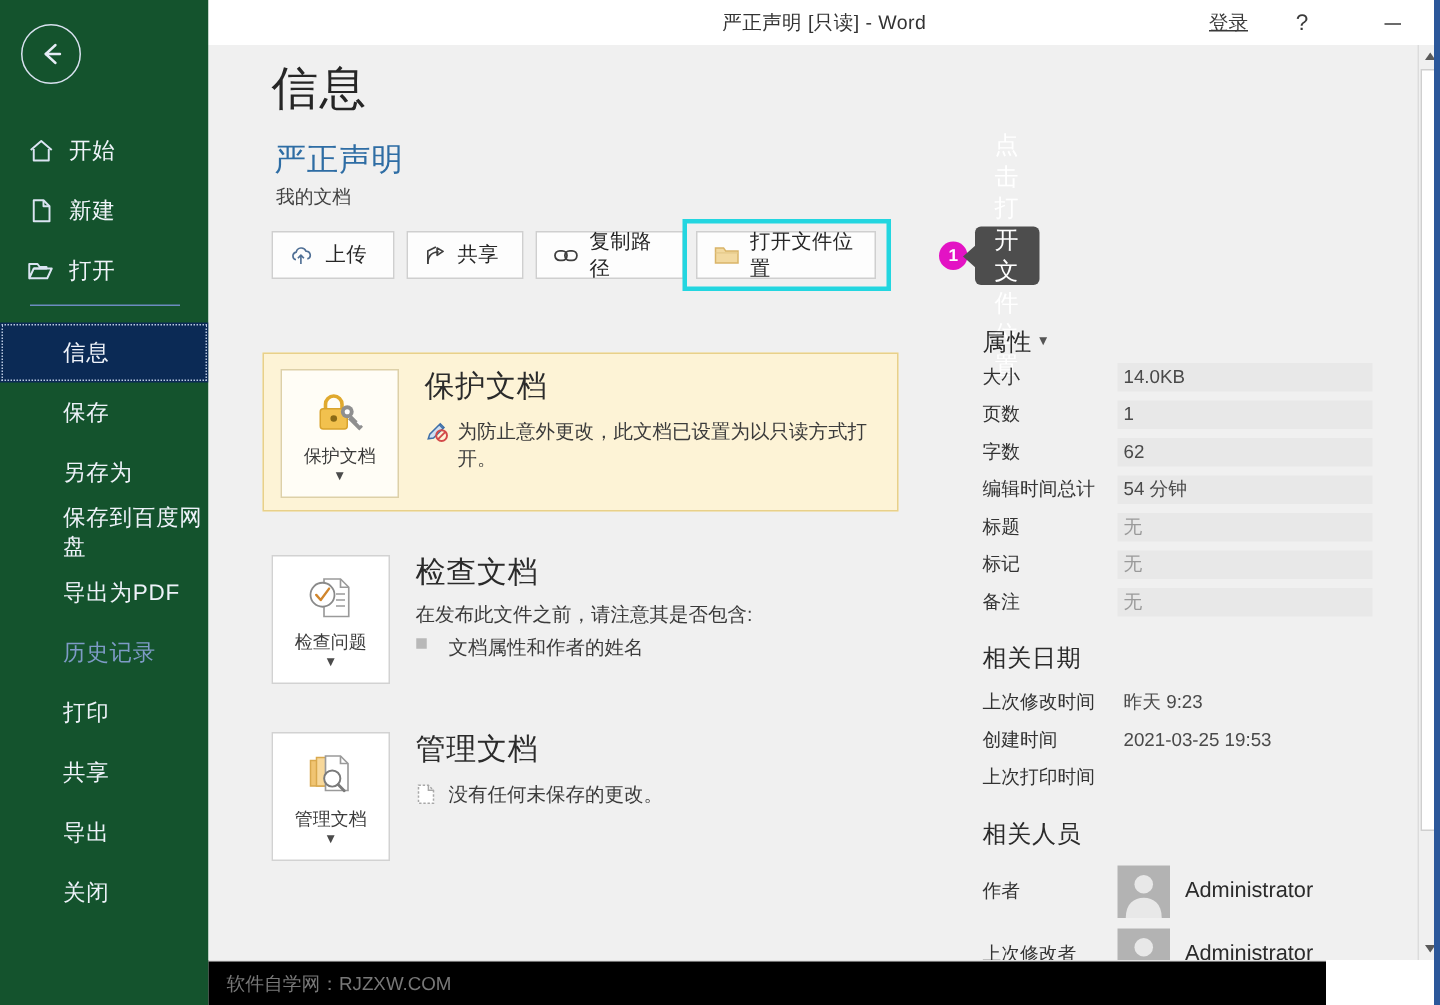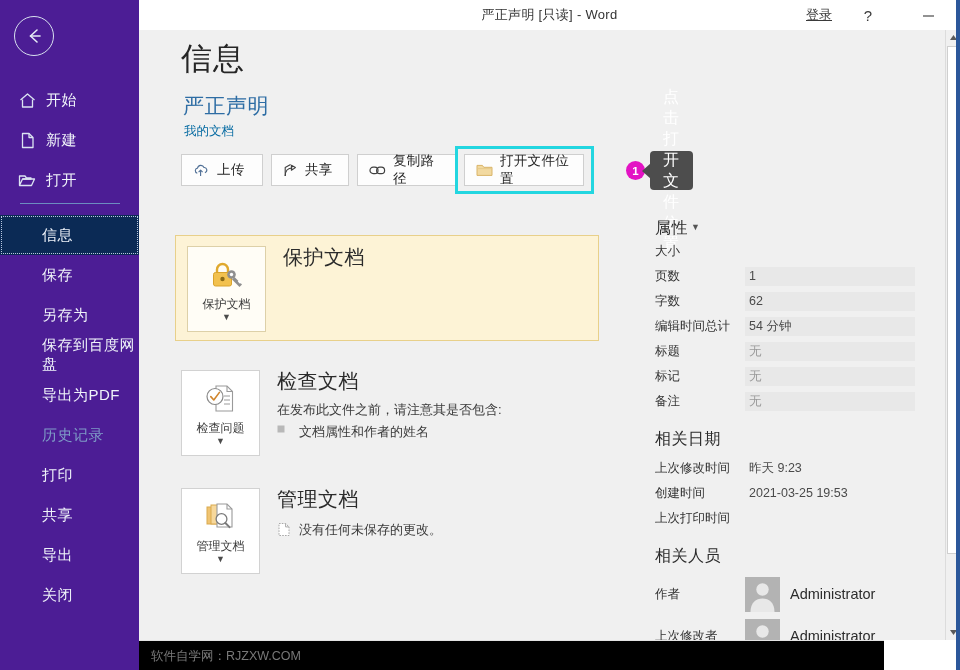--- a/index.html
+++ b/index.html
@@ -8,21 +8,21 @@
     font-family: "Liberation Sans", "DejaVu Sans", sans-serif;
     overflow: hidden;
     background: #ffffff;
   }
   #app { position: relative; width: 960px; height: 670px; }
 
   
   #sidebar {
     position: absolute; left: 0; top: 0;
     width: 139px; height: 670px;
-    background: #4c1d95;
+    background: #14532d;
   }
   #back-btn {
     position: absolute; left: 14px; top: 16px;
     width: 40px; height: 40px;
     border-radius: 50%;
     border: 1.6px solid #d8e1ef;
     display: flex; align-items: center; justify-content: center;
     cursor: pointer;
   }
   #back-btn svg { display: block; }
@@ -88,21 +88,21 @@
   #page-title {
     position: absolute; left: 42px; top: 8px;
     font-size: 31px; color: #262626; letter-spacing: 1px;
   }
   #doc-name {
     position: absolute; left: 44px; top: 62px;
     font-size: 21px; color: #2e6da4; letter-spacing: .5px;
   }
   #doc-path {
     position: absolute; left: 45px; top: 93px;
-    font-size: 12.5px; color: #0369a1;
+    font-size: 12.5px; color: #404040;
   }
 
   
   #toolbar { position: absolute; left: 42px; top: 124px; height: 32px; }
   .tool-btn {
     position: absolute; top: 0; height: 32px;
     background: #fdfdfd; border: 1px solid #cfcfcf;
     display: flex; align-items: center; cursor: pointer;
   }
   .tool-btn .tbi { margin: 0 7px 0 11px; display: flex; align-items: center; }
@@ -406,20 +406,31 @@
             <circle cx="22.5" cy="14.5" r="4.3" fill="#8f8f8f"></circle>
             <circle cx="22.5" cy="14.5" r="1.7" fill="#ffffff"></circle>
             <path d="M25.5 17 L33 24.5 L30.5 27 L23 19.5 Z" fill="#8f8f8f"></path>
             <rect x="29" y="21" width="3.2" height="2" fill="#ffffff" transform="rotate(45 30.6 22)"></rect>
           </svg>
         </span>
         <span class="bb-lbl">保护文档</span>
         <span class="bb-caret">▼</span>
       </div>
       <div class="c-title">保护文档</div>
+      <div class="c-line">
+        <span class="li">
+          <svg width="16" height="15" viewBox="0 0 16 15">
+            <path d="M2.5 12.5 L3.5 9.5 L10.5 2.5 L13 5 L6 12 Z" fill="#cfe0f2" stroke="#3f6fa8" stroke-width="1"></path>
+            <path d="M9.8 3.2 L12.3 5.7" stroke="#3f6fa8" stroke-width="1"></path>
+            <circle cx="11.4" cy="10.4" r="3.6" fill="none" stroke="#d34a4a" stroke-width="1.3"></circle>
+            <line x1="8.9" y1="12.9" x2="13.9" y2="7.9" stroke="#d34a4a" stroke-width="1.3"></line>
+          </svg>
+        </span>
+        <span>为防止意外更改，此文档已设置为以只读方式打开。</span>
+      </div>
     </div>
 
     <div class="card" id="card-inspect">
       <div class="bigbtn">
         <span class="bb-ico">
           <svg width="34" height="30" viewBox="0 0 34 30">
             <path d="M12 2 H23 L28.5 7.5 V27 H12 Z" fill="#ffffff" stroke="#9a9a9a" stroke-width="1.1"></path>
             <path d="M23 2 V7.5 H28.5" fill="none" stroke="#9a9a9a" stroke-width="1.1"></path>
             <line x1="20" y1="12" x2="26" y2="12" stroke="#9a9a9a" stroke-width="1"></line>
             <line x1="20" y1="16" x2="26" y2="16" stroke="#9a9a9a" stroke-width="1"></line>
@@ -473,20 +484,21 @@
     </div>
 
     <div id="props">
 
       <div class="p-head">
         <span>属性</span><span class="caret">▼</span>
       </div>
 
       <div class="p-row">
         <div class="p-key">大小</div>
+        <div class="p-val">14.0KB</div>
       </div>
       <div class="p-row">
         <div class="p-key">页数</div>
         <div class="p-val">1</div>
       </div>
       <div class="p-row">
         <div class="p-key">字数</div>
         <div class="p-val">62</div>
       </div>
       <div class="p-row">

